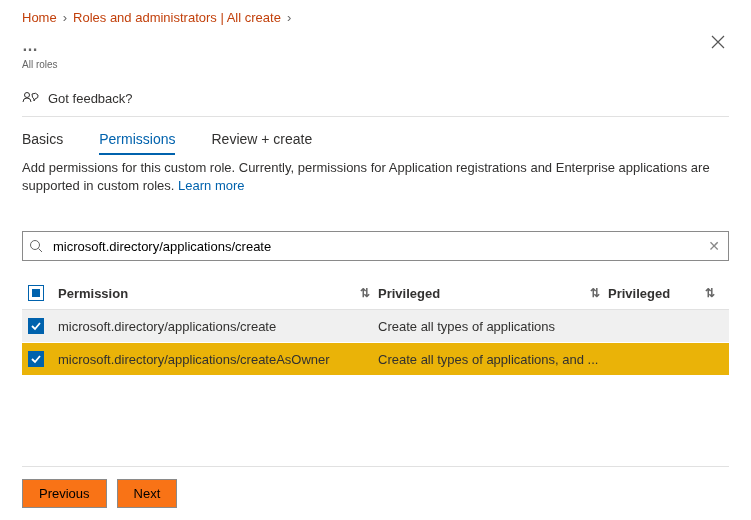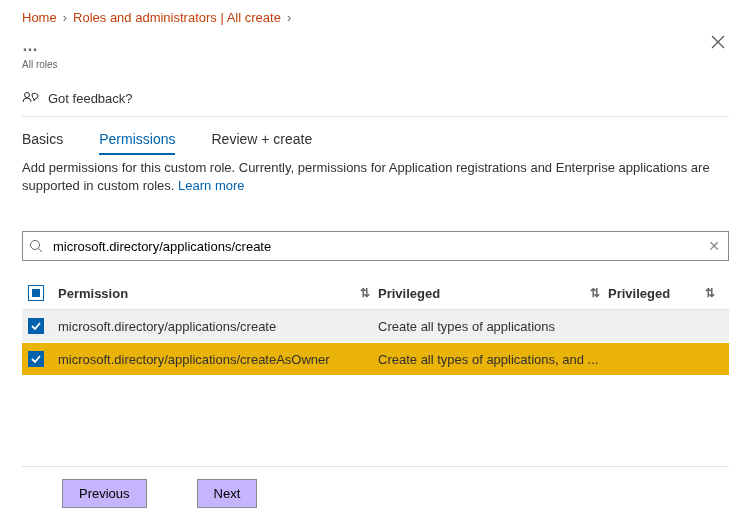--- a/index.html
+++ b/index.html
@@ -160,26 +160,25 @@
     bottom: 12px;
     left: 22px;
     display: flex;
     gap: 10px;
     width: calc(100% - 44px);
     border-top: 1px solid #e1e1e1;
     padding-top: 12px;
   }
   .btn {
     border: 1px solid #8a8a8a;
-    background: #c4b5fd;
+    background: #f97316;
     padding: 6px 16px;
     font-size: 13px;
     cursor: pointer;
     font-family: inherit;
-    margin-left: 40px;
   }
 </style>
 </head>
 <body>
 
 <div class="container">
   <div class="breadcrumb">
     <a>Home</a>
     <span class="sep">›</span>
     <a>Roles and administrators | All create</a>

